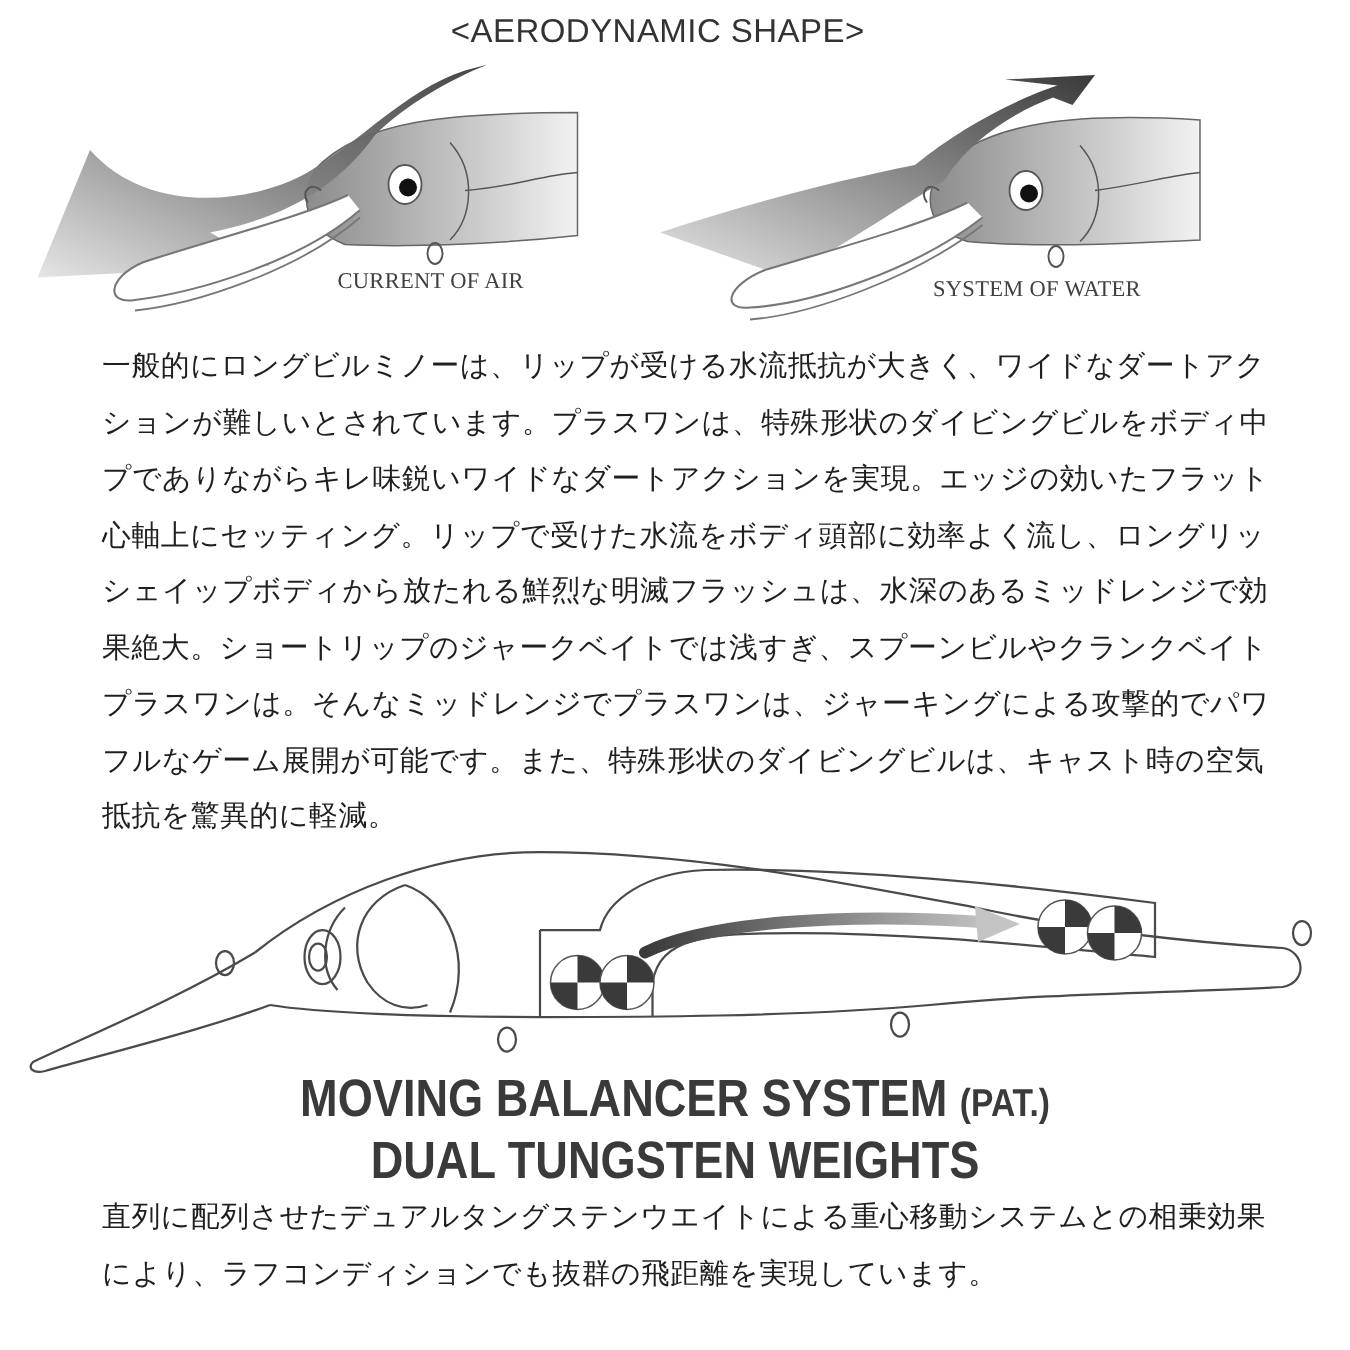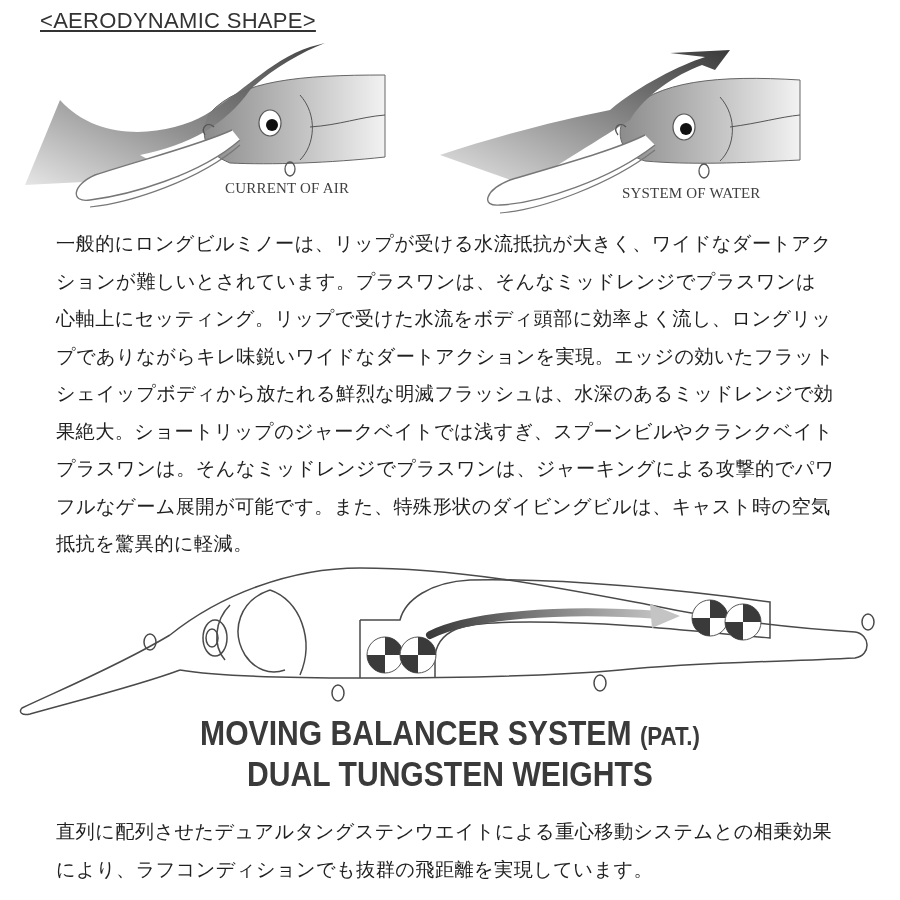--- a/index.html
+++ b/index.html
@@ -1,25 +1,25 @@
 <!DOCTYPE html>
 <html><head>
 <meta charset="utf-8">
 <style>
   html, body { margin:0; padding:0; background:#ffffff; }
   body { width:900px; height:900px; position:relative; overflow:hidden;
          font-family:"DejaVu Sans", "Liberation Sans", sans-serif; color:#1a1a1a; }
   .abs { position:absolute; }
-  .heading-top { left:0; width:837px; top:8px; text-align:left;
-                 font-family:"Liberation Sans", sans-serif; font-size:22px; letter-spacing:0.3px; color:#333;text-decoration:underline; }
+  .heading-top { left:0; width:837px; top:8px; text-align:center;
+                 font-family:"Liberation Sans", sans-serif; font-size:22px; letter-spacing:0.3px; color:#333; }
   .heading-top span { padding-left:40px; }
   .fig { position:absolute; }
   .caption { position:absolute; font-family:Liberation Serif, serif; font-size:15px; color:#404040; letter-spacing:0.2px; }
   .para { position:absolute; left:56px; width:820px; font-size:19.2px; line-height:37.5px; color:#1f1f1f; letter-spacing:0.4px; }
-  .para .line { display:block; white-space:nowrap; }
+  .para .line { display:block; white-space:nowrap;margin-left:12px; }
   .big-title { position:absolute; left:0; width:900px; text-align:center; font-family:"Liberation Sans", sans-serif;
                font-weight:bold; color:#3a3a3a; font-size:35px; line-height:42px; transform:scaleX(0.86); transform-origin:center; }
   .big-title .small { font-size:26px; }
 </style>
 </head>
 <body>
 
 <div class="abs heading-top">
   <span>&lt;AERODYNAMIC SHAPE&gt;</span>
 </div>
@@ -80,23 +80,23 @@
   <circle cx="246" cy="94" r="6" fill="#111"></circle>
   <path d="M280 62 C298 82 295 112 280 126" fill="none" stroke="#555" stroke-width="1"></path>
   <path d="M290 92 C320 88 340 82 360 80" fill="none" stroke="#555" stroke-width="1"></path>
   <path d="M178 100 C172 92 180 86 186 92" fill="none" stroke="#555" stroke-width="1.3"></path>
   <ellipse cx="264" cy="136" rx="5" ry="7" fill="none" stroke="#555" stroke-width="1.3"></ellipse>
 </svg>
 <div class="caption" style="left:622px;top:185px">SYSTEM OF WATER</div>
 
 <div class="para" style="top:225px">
   <span class="line">一般的にロングビルミノーは、リップが受ける水流抵抗が大きく、ワイドなダートアク</span>
-  <span class="line">ションが難しいとされています。プラスワンは、そんなミッドレンジでプラスワンは</span>
+  <span class="line">ションが難しいとされています。プラスワンは、特殊形状のダイビングビルをボディ中</span>
+  <span class="line">プでありながらキレ味鋭いワイドなダートアクションを実現。エッジの効いたフラット</span>
   <span class="line">心軸上にセッティング。リップで受けた水流をボディ頭部に効率よく流し、ロングリッ</span>
-  <span class="line">プでありながらキレ味鋭いワイドなダートアクションを実現。エッジの効いたフラット</span>
   <span class="line">シェイップボディから放たれる鮮烈な明滅フラッシュは、水深のあるミッドレンジで効</span>
   <span class="line">果絶大。ショートリップのジャークベイトでは浅すぎ、スプーンビルやクランクベイト</span>
   <span class="line">プラスワンは。そんなミッドレンジでプラスワンは、ジャーキングによる攻撃的でパワ</span>
   <span class="line">フルなゲーム展開が可能です。また、特殊形状のダイビングビルは、キャスト時の空気</span>
   <span class="line">抵抗を驚異的に軽減。</span>
 </div>
 
 <svg class="fig" style="left:0;top:560px" width="900" height="160" viewBox="0 0 900 160">
   <defs>
     <linearGradient id="gMove" x1="0" y1="0" x2="1" y2="0">
@@ -145,16 +145,16 @@
     <path d="M743 44 A18 18 0 0 1 761 62 L743 62 Z" fill="#3a3a3a"></path>
     <path d="M743 80 A18 18 0 0 1 725 62 L743 62 Z" fill="#3a3a3a"></path>
   </g>
 </svg>
 
 <div class="big-title" style="top:712px">
   <span>MOVING BALANCER SYSTEM </span><span class="small">(PAT.)</span>
 </div>
 <div class="big-title" style="top:753px">DUAL TUNGSTEN WEIGHTS</div>
 
-<div class="para" style="top:813px">
+<div class="para" style="top:792px">
   <span class="line">直列に配列させたデュアルタングステンウエイトによる重心移動システムとの相乗効果</span>
   <span class="line">により、ラフコンディションでも抜群の飛距離を実現しています。</span>
 </div>
 
 </body></html>

